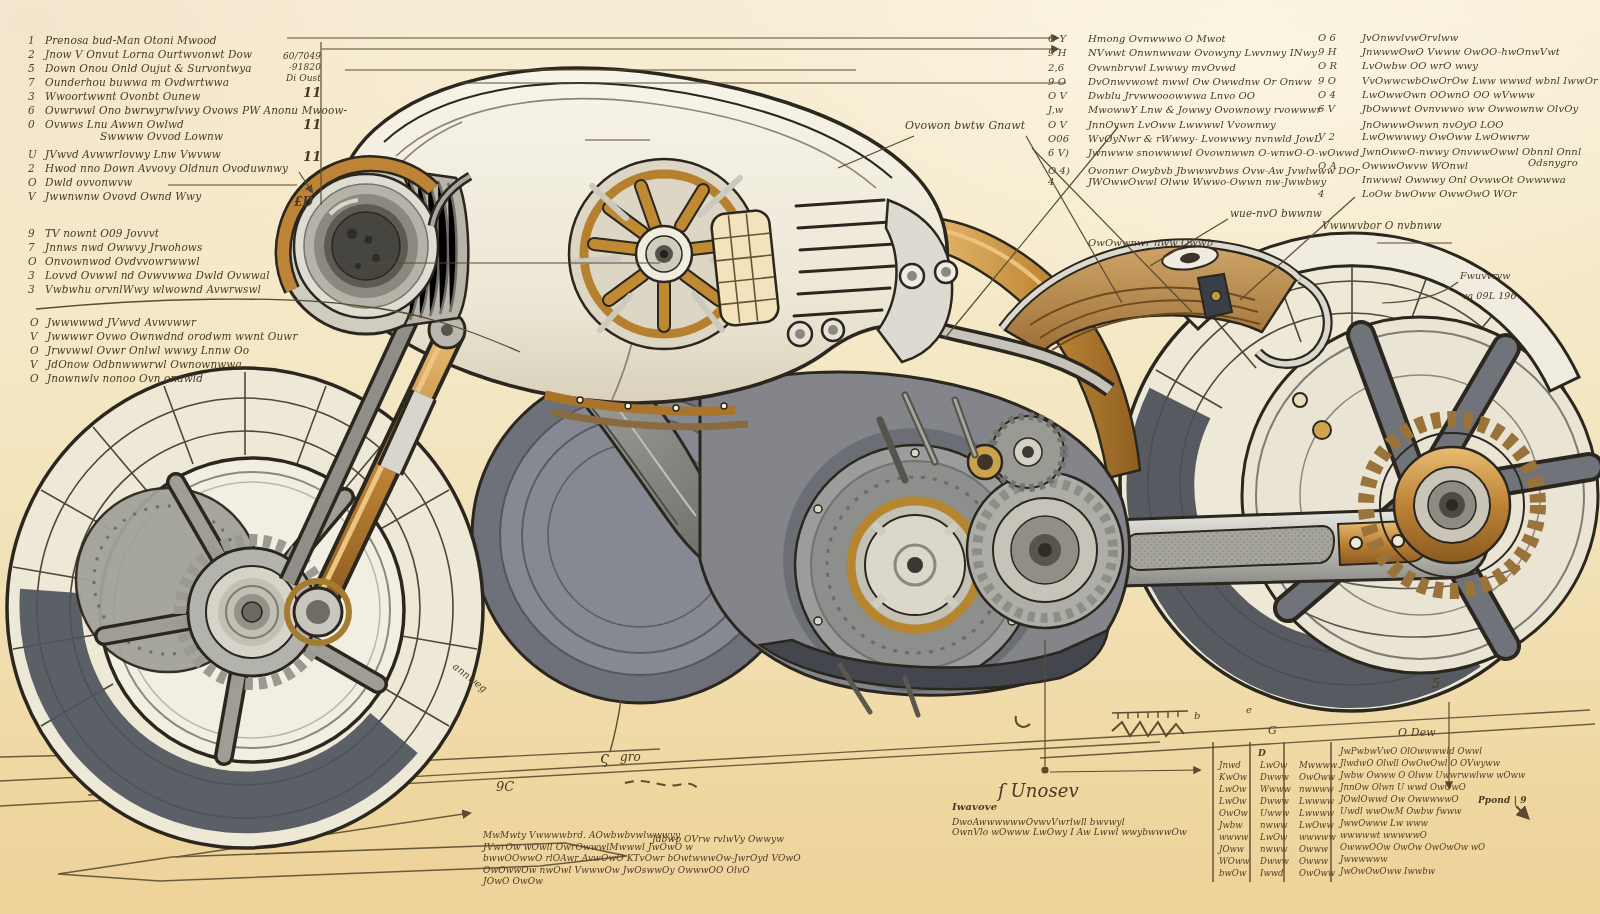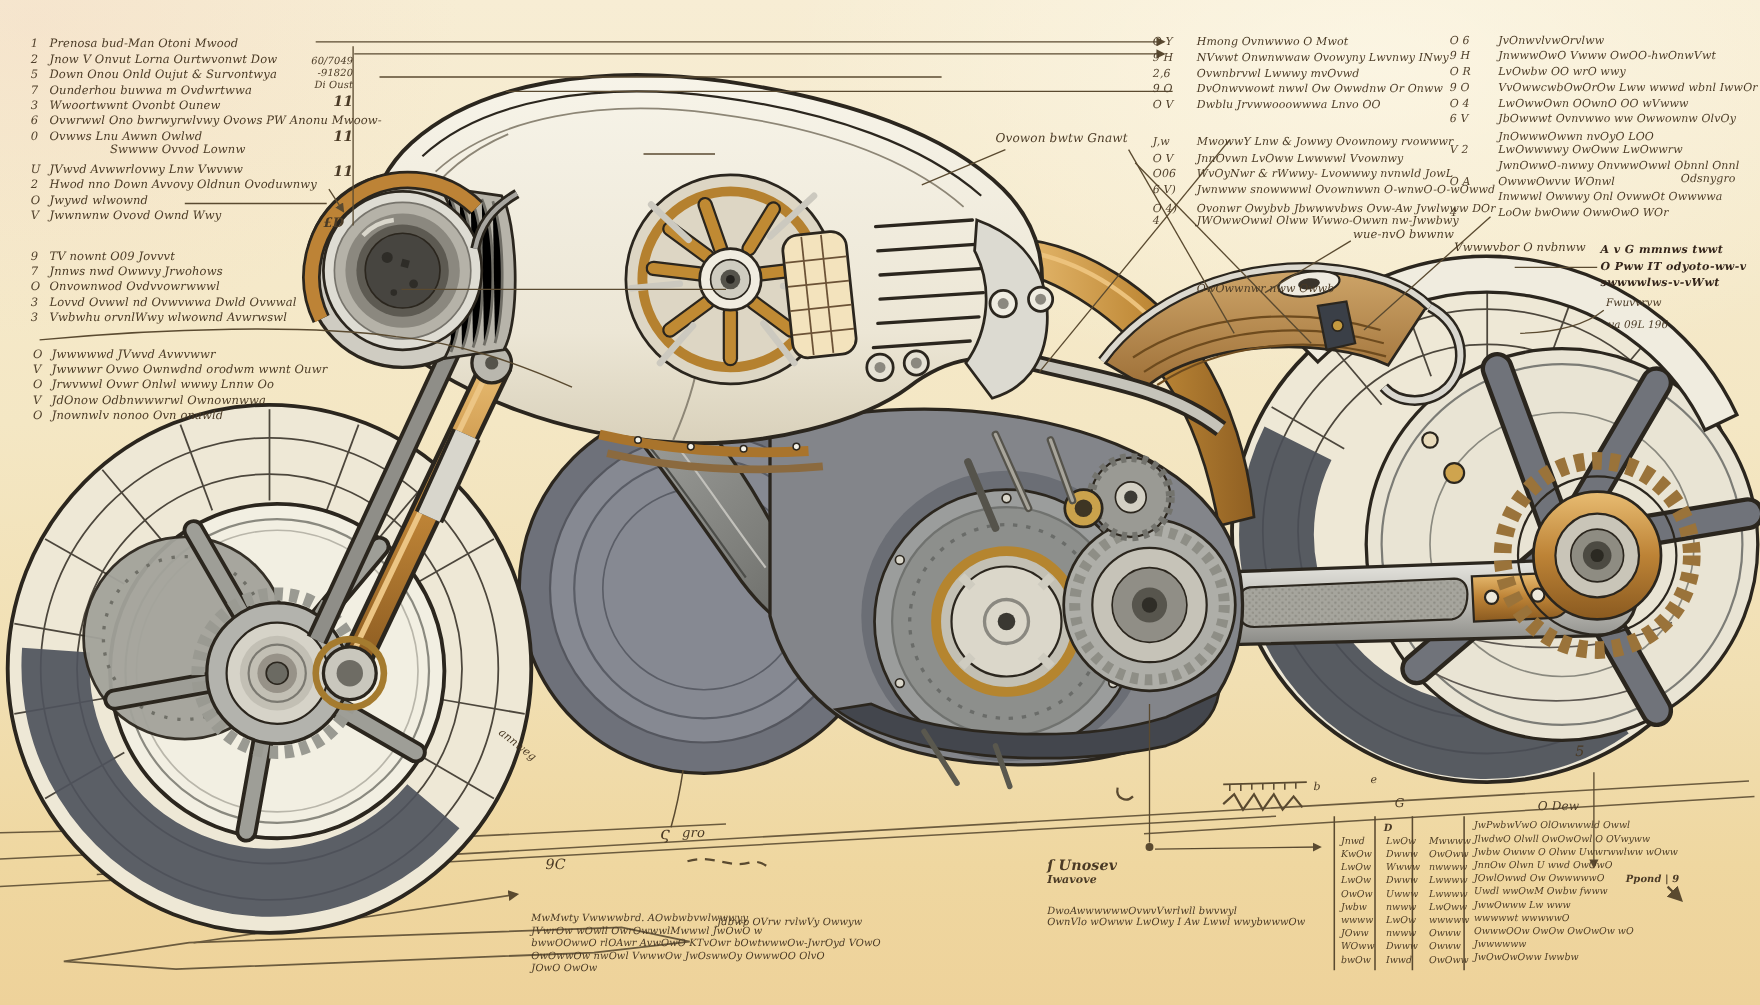--- a/index.html
+++ b/index.html
@@ -480,21 +480,21 @@
 <div class="row">
         <span class="num">U</span>
         <span>JVwvd Avwwrlovwy Lnw Vwvww</span>
       </div>
       <div class="row">
         <span class="num">2</span>
         <span>Hwod nno Down Avvovy Oldnun Ovoduwnwy</span>
       </div>
       <div class="row">
         <span class="num">O</span>
-        <span>Jwywd wlwownd</span>
+        <span>Dwld ovvonwvw</span>
       </div>
       <div class="row">
         <span class="num">V</span>
         <span>Jwwnwnw Ovovd Ownd Wwy</span>
       </div>
     </div>
 
 <div class="hand sm lst" style="left:28px;top:227px;">
 
 <div class="row">
@@ -568,21 +568,21 @@
         <span>Ovwnbrvwl Lwwwy mvOvwd</span>
       </div>
       <div class="row" style="height:14.3px;">
         <span class="pref">9 O</span>
         <span>DvOnwvwowt nwwl Ow Owwdnw Or Onww</span>
       </div>
       <div class="row" style="height:14.3px;">
         <span class="pref">O V</span>
         <span>Dwblu Jrvwwooowwwa Lnvo OO</span>
       </div>
-      <div class="row" style="height:14.3px;margin-top:20px;">
+      <div class="row" style="height:14.3px;">
         <span class="pref">J,w</span>
         <span>MwowwY Lnw &amp; Jowwy Ovownowy rvowwwr</span>
       </div>
       <div class="row" style="height:14.3px;">
         <span class="pref">O V</span>
         <span>JnnOvwn LvOww Lwwwwl Vvownwy</span>
       </div>
       <div class="row" style="height:14.3px;">
         <span class="pref">O06</span>
         <span>WvOyNwr &amp; rWwwy- Lvowwwy nvnwld JowL</span>
@@ -654,41 +654,36 @@
       <div class="row" style="height:14.2px;">
         <span class="pref" style="width:44px;flex-basis:44px;">4</span>
         <span>LoOw bwOww OwwOwO WOr</span>
       </div>
     </div>
 <span class="hand" style="left:1528px;top:157px;font-size:10px;">Odsnygro</span>
 
 <div class="hand" style="left:905px;top:119px;font-size:11px;">Ovowon bwtw Gnawt</div>
 <div class="hand" style="left:1230px;top:207px;font-size:10.5px;">wue-nvO bwwnw</div>
 <div class="hand" style="left:1322px;top:219px;font-size:10.5px;">Vwwwvbor O nvbnww</div>
-<div class="hand bold-note" style="left:1455px;top:220px;">
-  <div>A v G mmnws twwt</div>
-  <div>O Pww IT odyoto-ww-v</div>
-  <div>swwwwlws-v-vWwt</div>
-</div>
 <div class="hand" style="left:1460px;top:270px;font-size:9.5px;">Fwuvvrvw</div>
 <div class="hand" style="left:1462px;top:290px;font-size:9.5px;">va 09L 196</div>
 <div class="hand" style="left:450px;top:672px;font-size:10px;transform:rotate(38deg);">annweg</div>
 
 <span class="hand" style="left:600px;top:748px;font-size:16px;">ς</span>
 <span class="hand" style="left:620px;top:750px;font-size:12px;">gro</span>
 <span class="hand" style="left:496px;top:779px;font-size:13px;">9C</span>
 <span class="hand" style="left:1432px;top:676px;font-size:13px;">5</span>
 <span class="hand" style="left:1268px;top:724px;font-size:11px;">G</span>
 <span class="hand" style="left:1246px;top:704px;font-size:10px;">e</span>
 <span class="hand" style="left:1194px;top:710px;font-size:10px;">b</span>
 
 <div class="hand" style="left:952px;top:780px;">
-  <div style="font-size:13px;font-weight:bold;">ſ Unosev</div>
+  <div style="font-size:18px;font-weight:normal;margin-left:46px;">ſ Unosev</div>
   <div style="font-size:10px;font-weight:bold;">Iwavove</div>
-  <div class="xs" style="margin-top:18px;">DwoAwwwwwwOvwvVwrlwll bwvwyl</div>
+  <div class="xs" style="margin-top:5px;">DwoAwwwwwwOvwvVwrlwll bwvwyl</div>
   <div class="xs">OwnVlo wOwww LwOwy I Aw Lwwl wwybwwwOw</div>
 </div>
 
 <div class="hand xs" style="left:483px;top:830px;line-height:11.5px;">
 
 <div>MwMwty Vwwwwbrd. AOwbwbvwlwwwyy</div>
       <div>JVwrOw wOwll OwrOwwwlMwwwl JwOwO w</div>
       <div>bwwOOwwO rlOAwr AvwOwO KTvOwr bOwtwwwOw-JwrOyd VOwO</div>
       <div>OwOwwOw nwOwl VwwwOw JwOswwOy OwwwOO OlvO</div>
       <div>JOwO OwOw</div>

